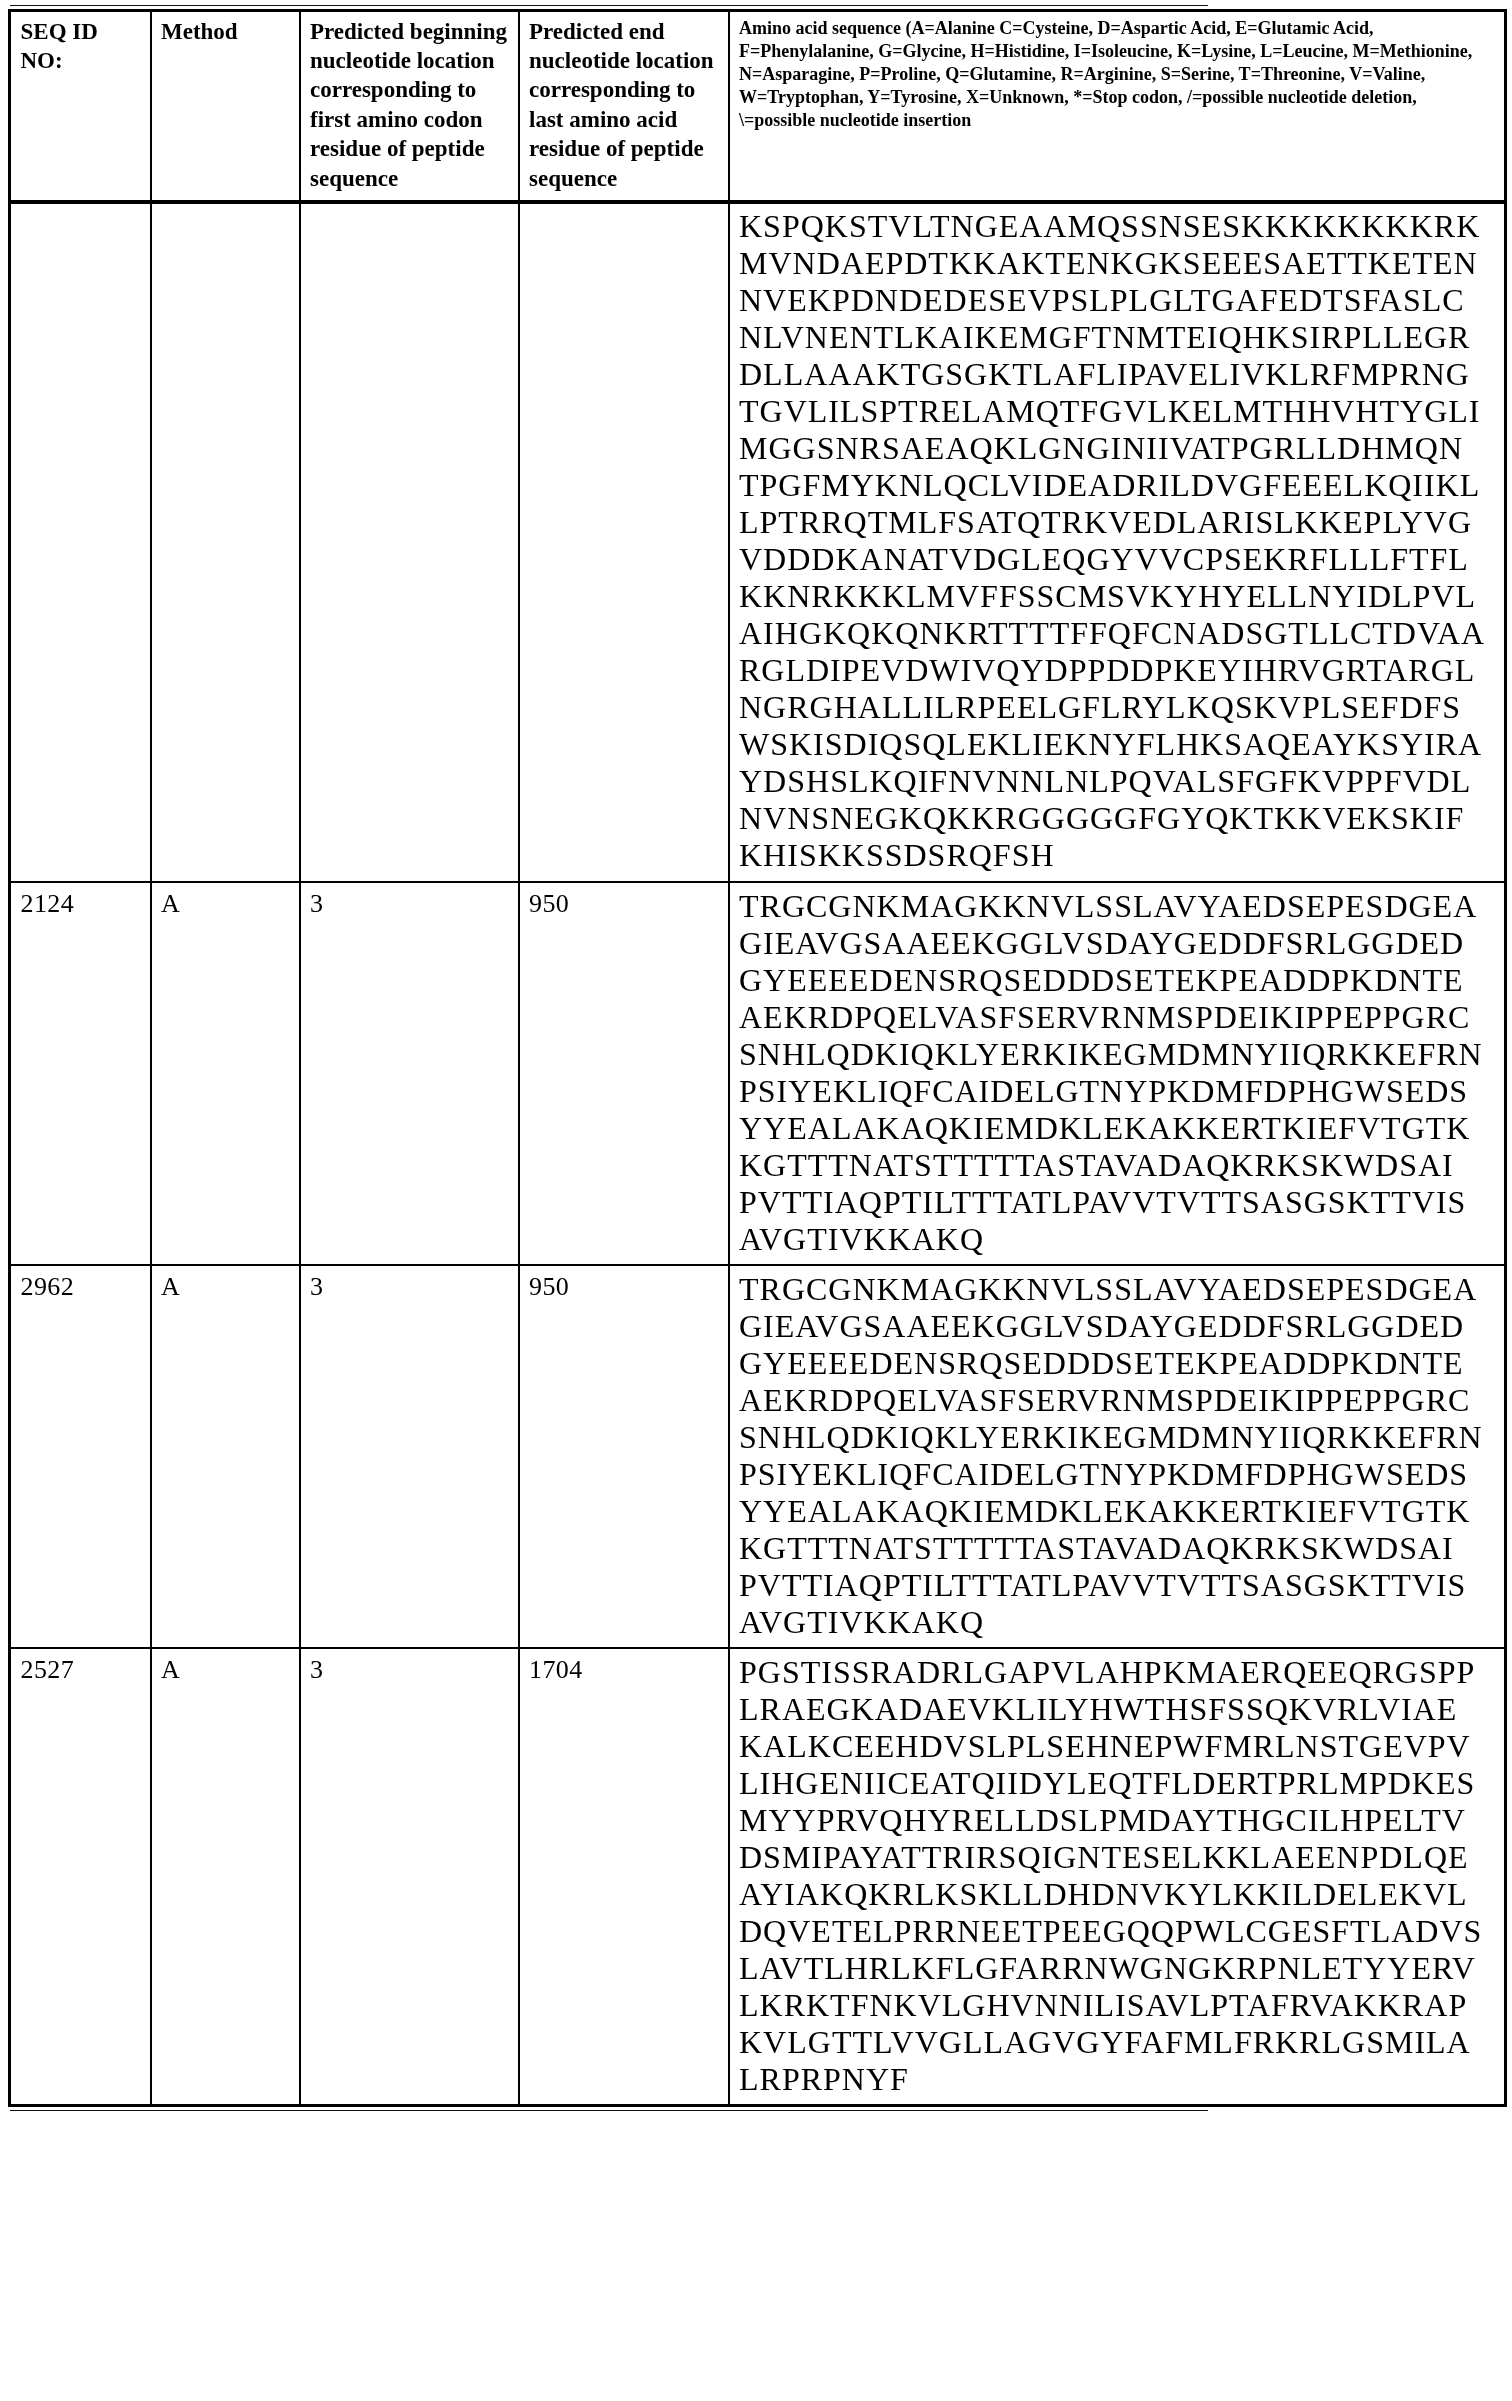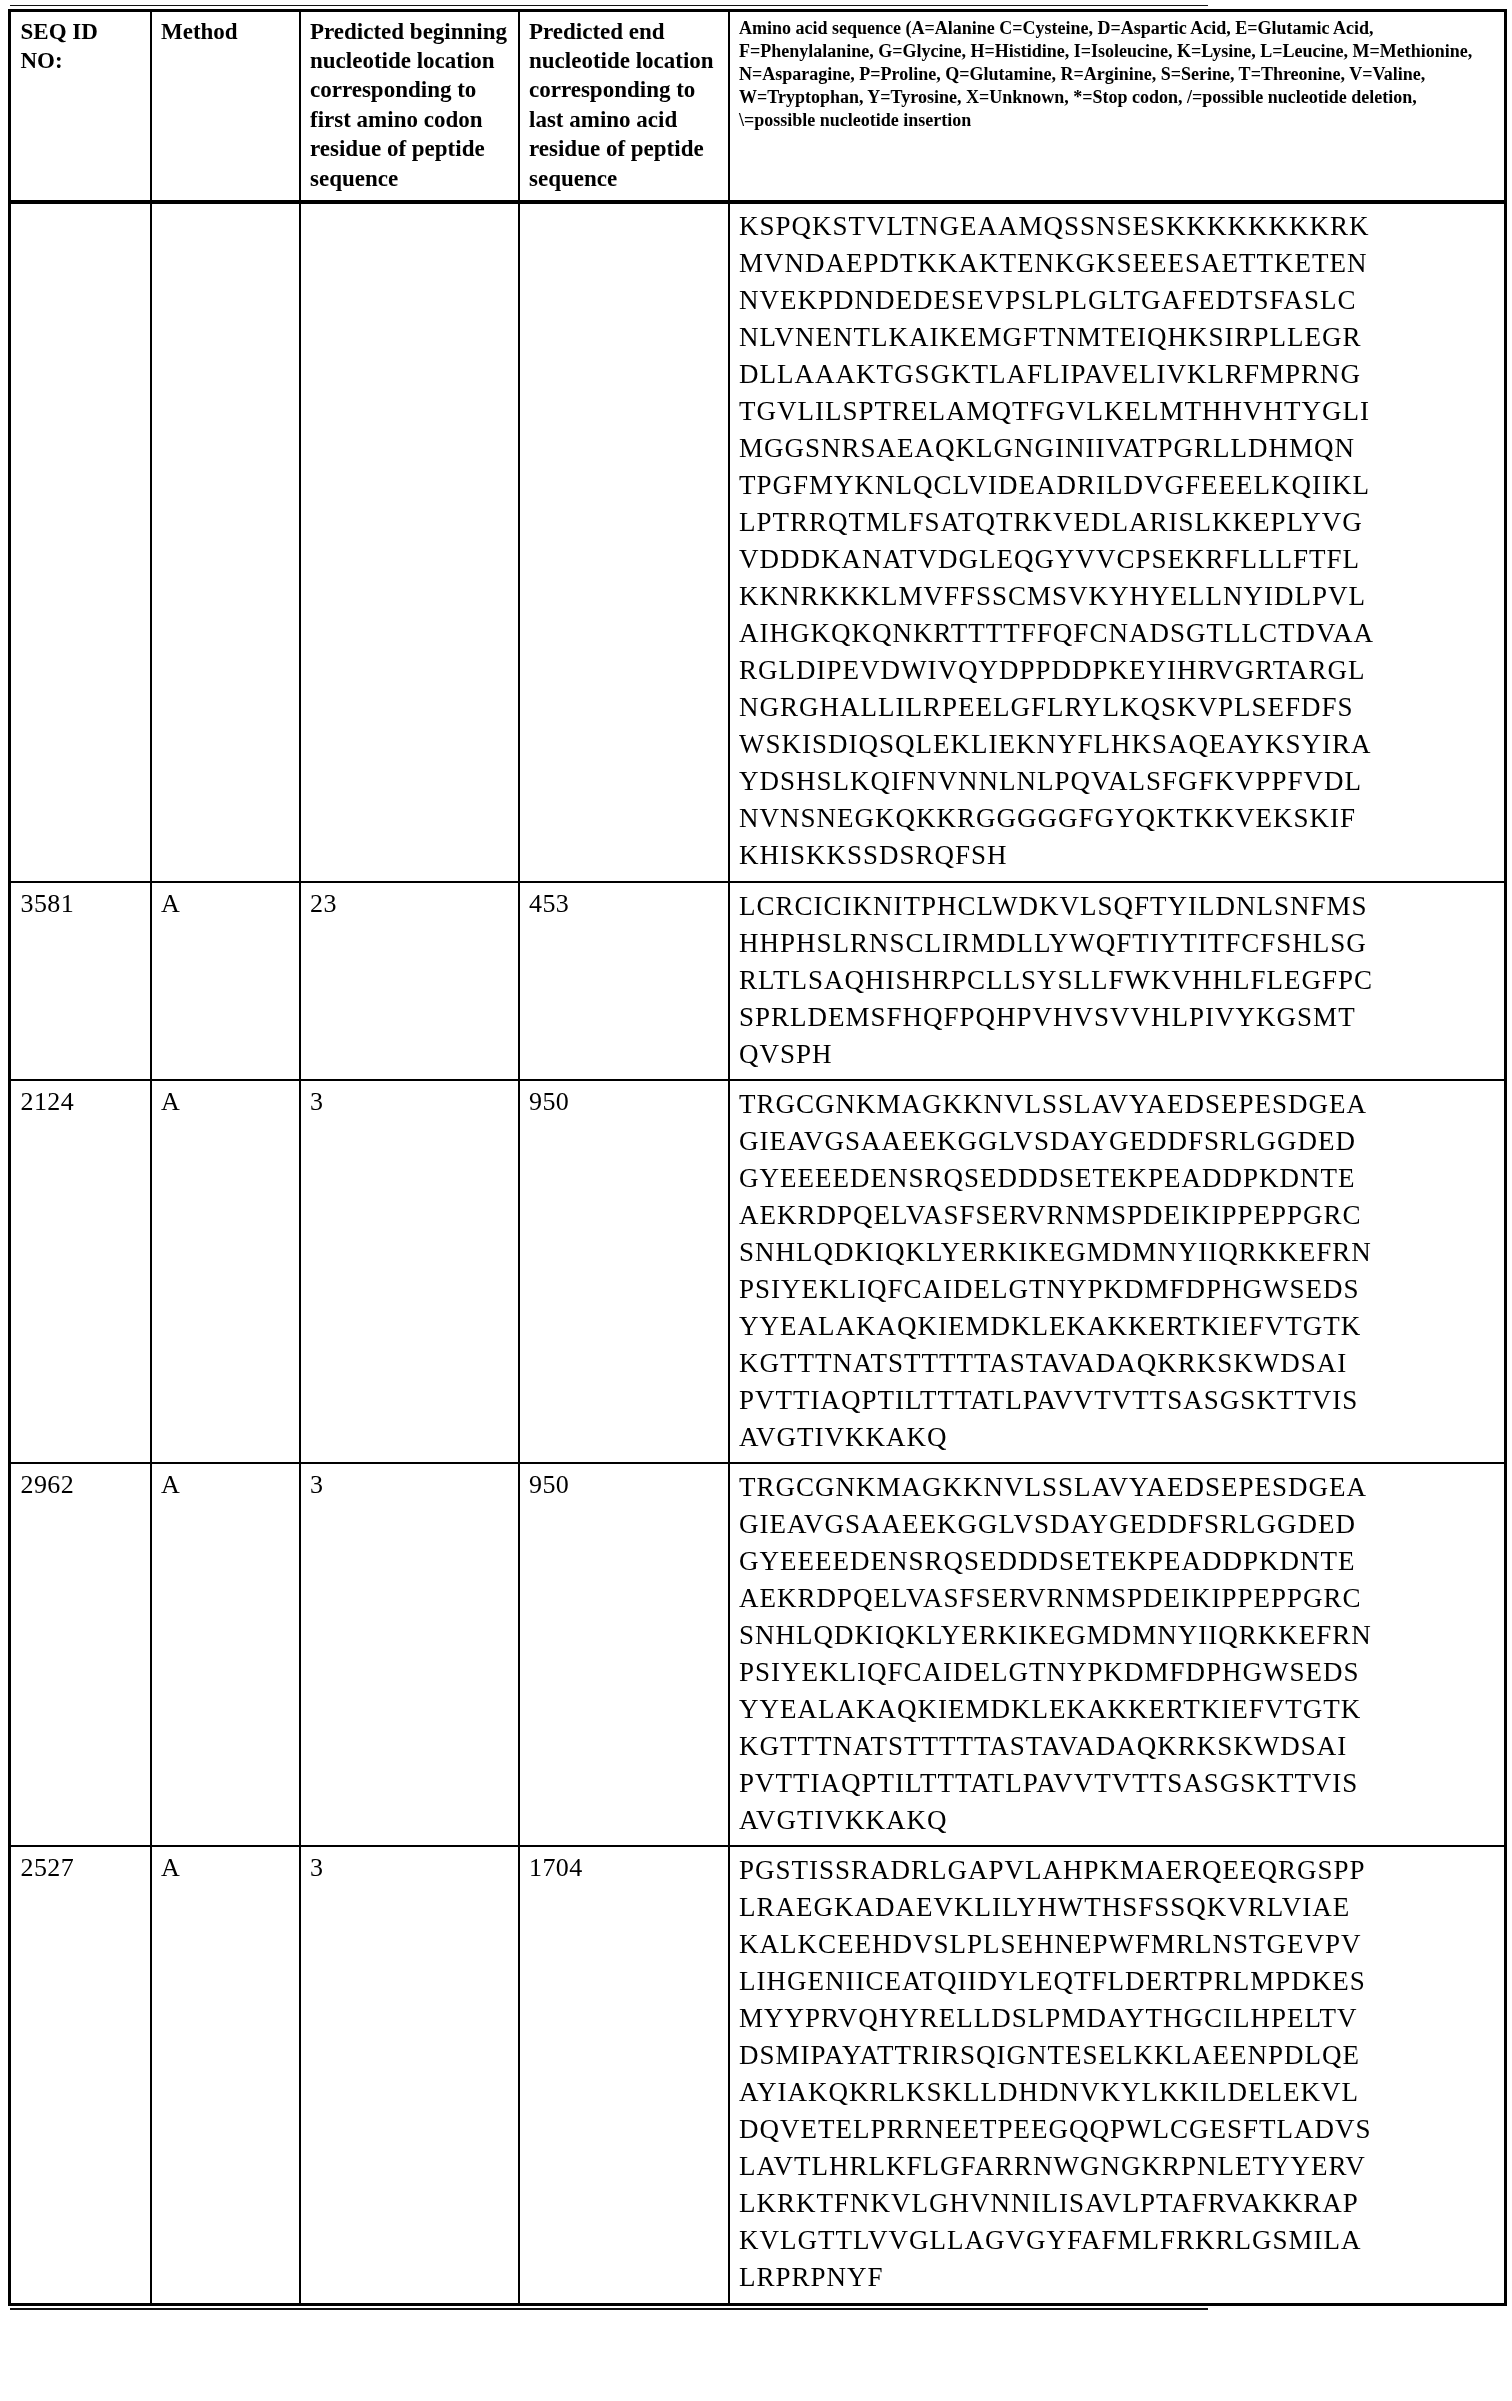--- a/index.html
+++ b/index.html
@@ -62,21 +62,21 @@
     white-space: normal;
   }
   th.hdr.amino { font-size: 18px; }
 
   td.id-cell, td.method-cell, td.num-cell {
     font-size: 26px;
     line-height: 1.2;
     letter-spacing: 0.4px;
   }
   td.seq-cell {
-    font-size: 27px;
+    font-size: 32px;
     line-height: 37px;
     letter-spacing: 1px;
     white-space: pre-line;
     word-break: break-all;
   }
 </style>
 </head>
 <body>
 
 <div class="page">
@@ -116,31 +116,20 @@
 LPTRRQTMLFSATQTRKVEDLARISLKKEPLYVG
 VDDDKANATVDGLEQGYVVCPSEKRFLLLFTFL
 KKNRKKKLMVFFSSCMSVKYHYELLNYIDLPVL
 AIHGKQKQNKRTTTTFFQFCNADSGTLLCTDVAA
 RGLDIPEVDWIVQYDPPDDPKEYIHRVGRTARGL
 NGRGHALLILRPEELGFLRYLKQSKVPLSEFDFS
 WSKISDIQSQLEKLIEKNYFLHKSAQEAYKSYIRA
 YDSHSLKQIFNVNNLNLPQVALSFGFKVPPFVDL
 NVNSNEGKQKKRGGGGGFGYQKTKKVEKSKIF
 KHISKKSSDSRQFSH</td>
-      </tr>
-      <tr>
-        <td class="id-cell">3581</td>
-        <td class="method-cell">A</td>
-        <td class="num-cell">23</td>
-        <td class="num-cell">453</td>
-        <td class="seq-cell">LCRCICIKNITPHCLWDKVLSQFTYILDNLSNFMS
-HHPHSLRNSCLIRMDLLYWQFTIYTITFCFSHLSG
-RLTLSAQHISHRPCLLSYSLLFWKVHHLFLEGFPC
-SPRLDEMSFHQFPQHPVHVSVVHLPIVYKGSMT
-QVSPH</td>
       </tr>
       <tr>
         <td class="id-cell">2124</td>
         <td class="method-cell">A</td>
         <td class="num-cell">3</td>
         <td class="num-cell">950</td>
         <td class="seq-cell">TRGCGNKMAGKKNVLSSLAVYAEDSEPESDGEA
 GIEAVGSAAEEKGGLVSDAYGEDDFSRLGGDED
 GYEEEEDENSRQSEDDDSETEKPEADDPKDNTE
 AEKRDPQELVASFSERVRNMSPDEIKIPPEPPGRC

